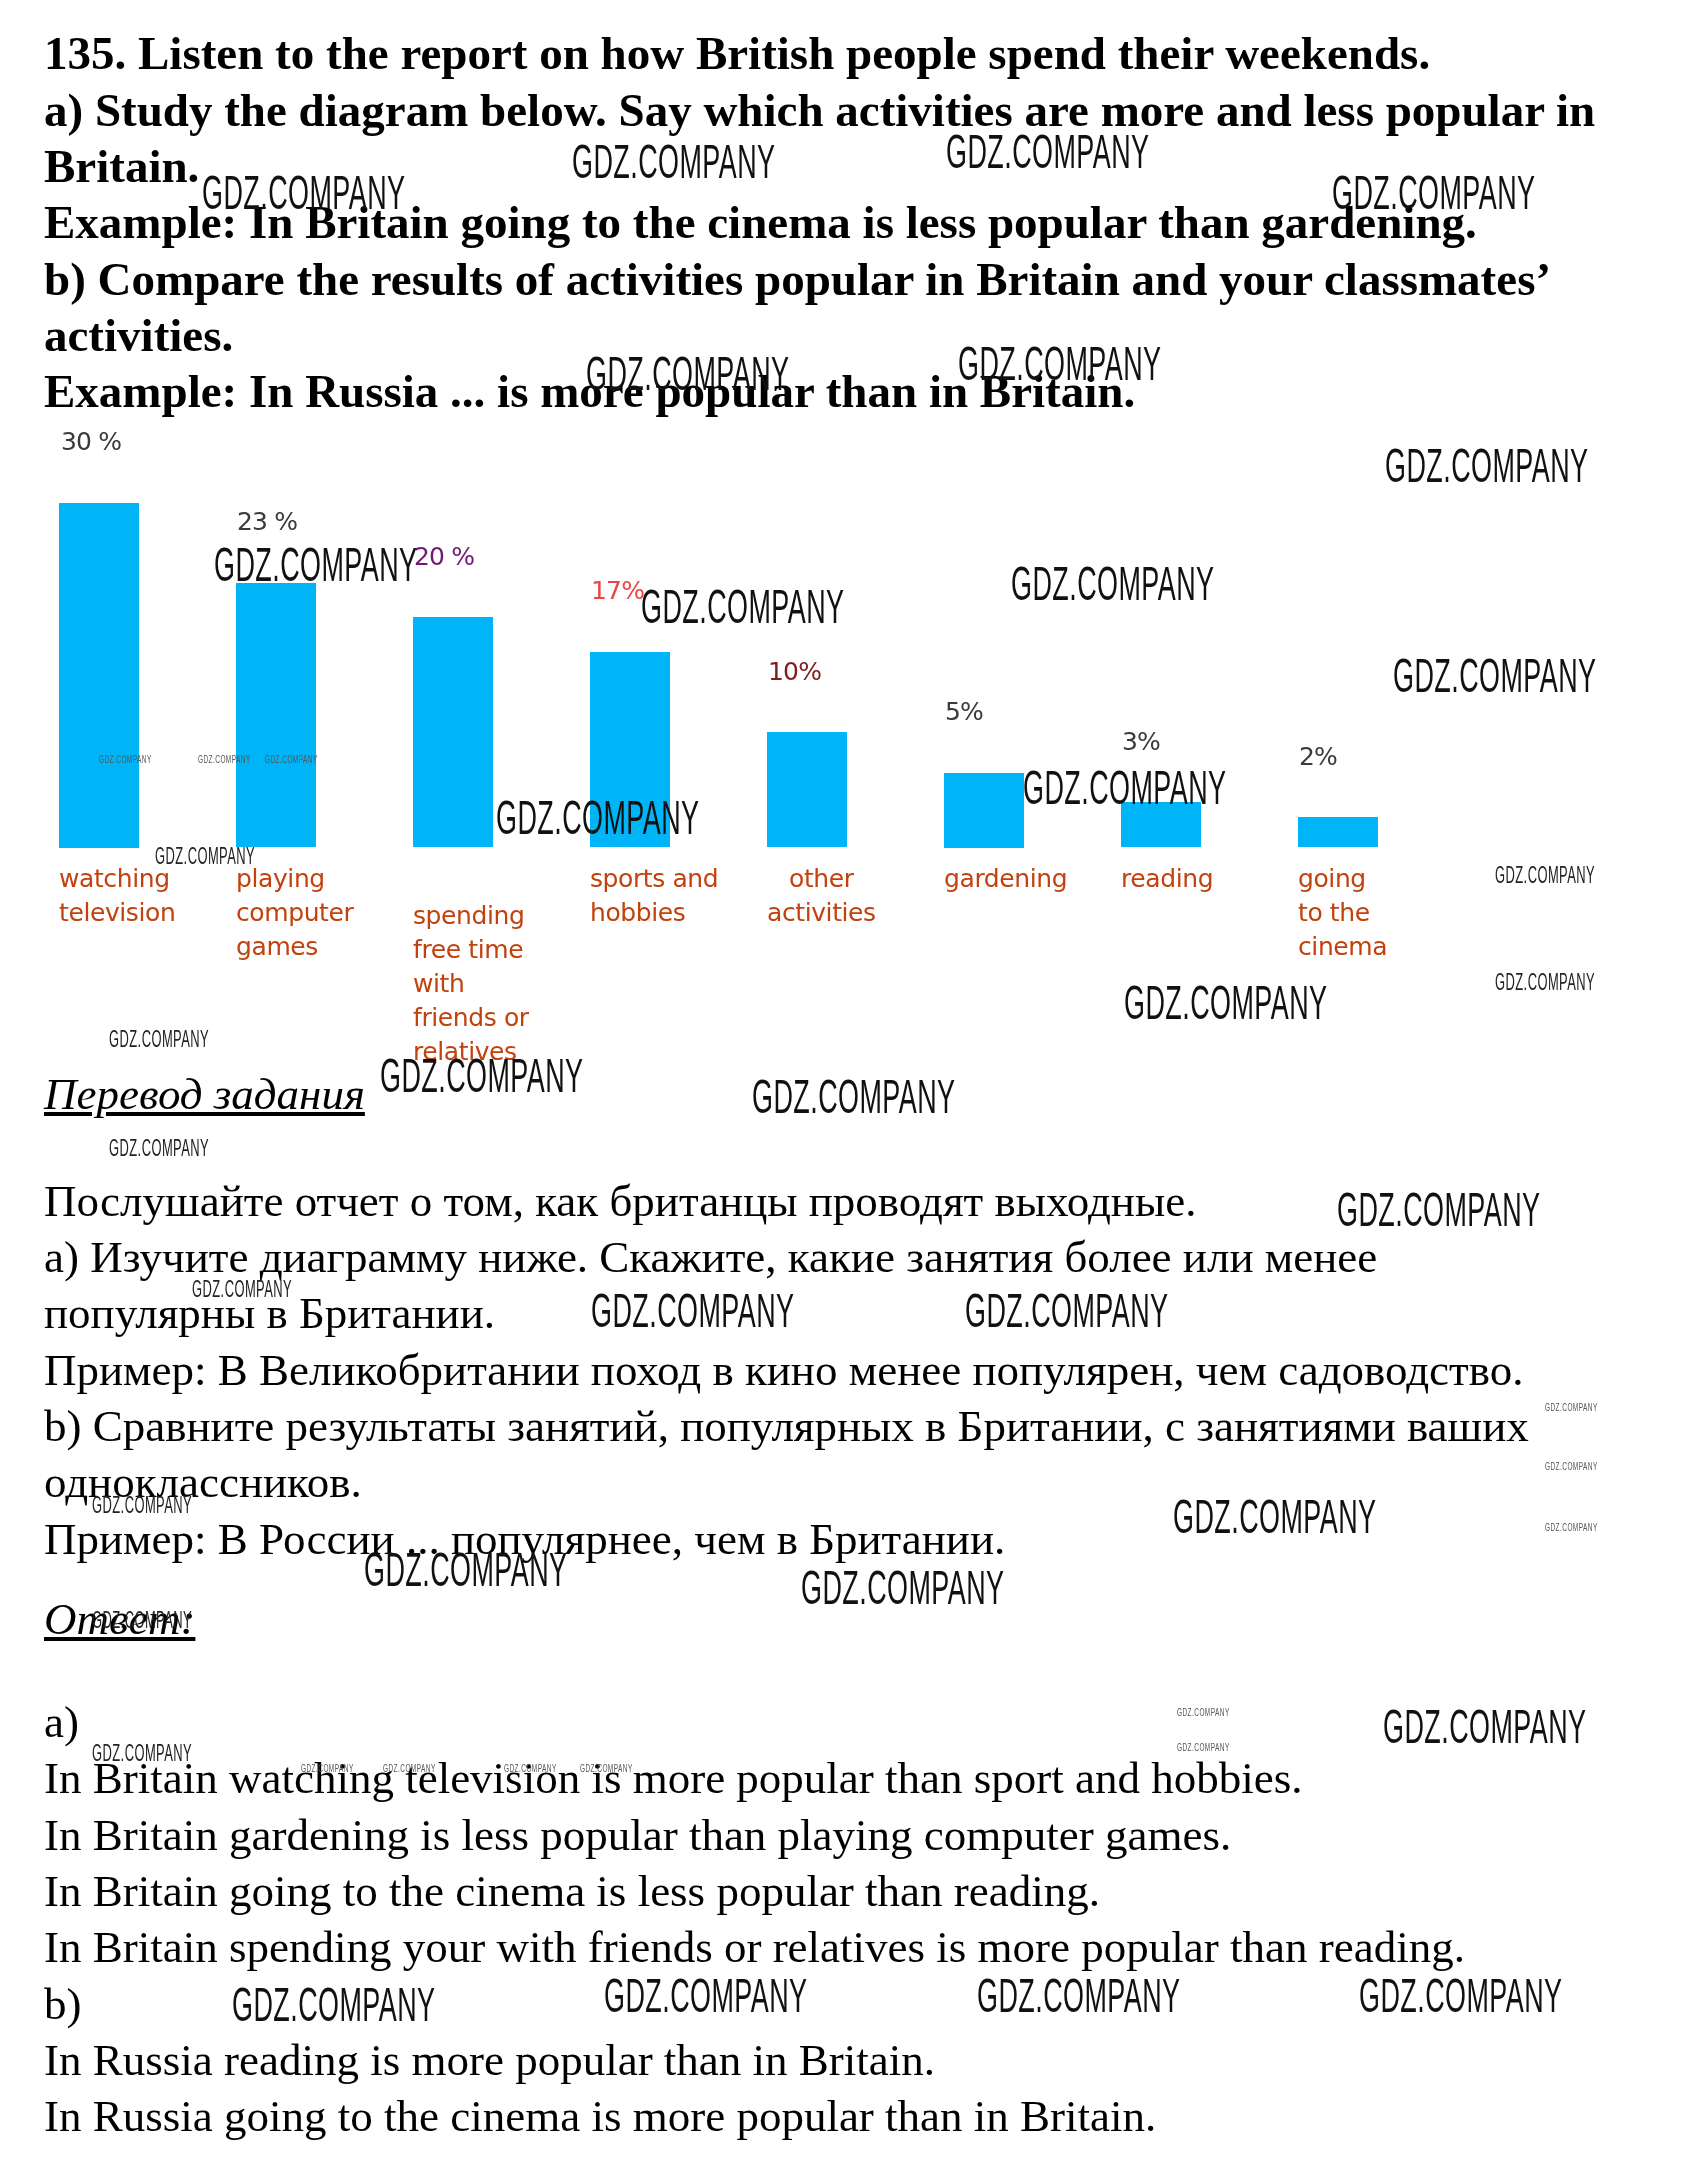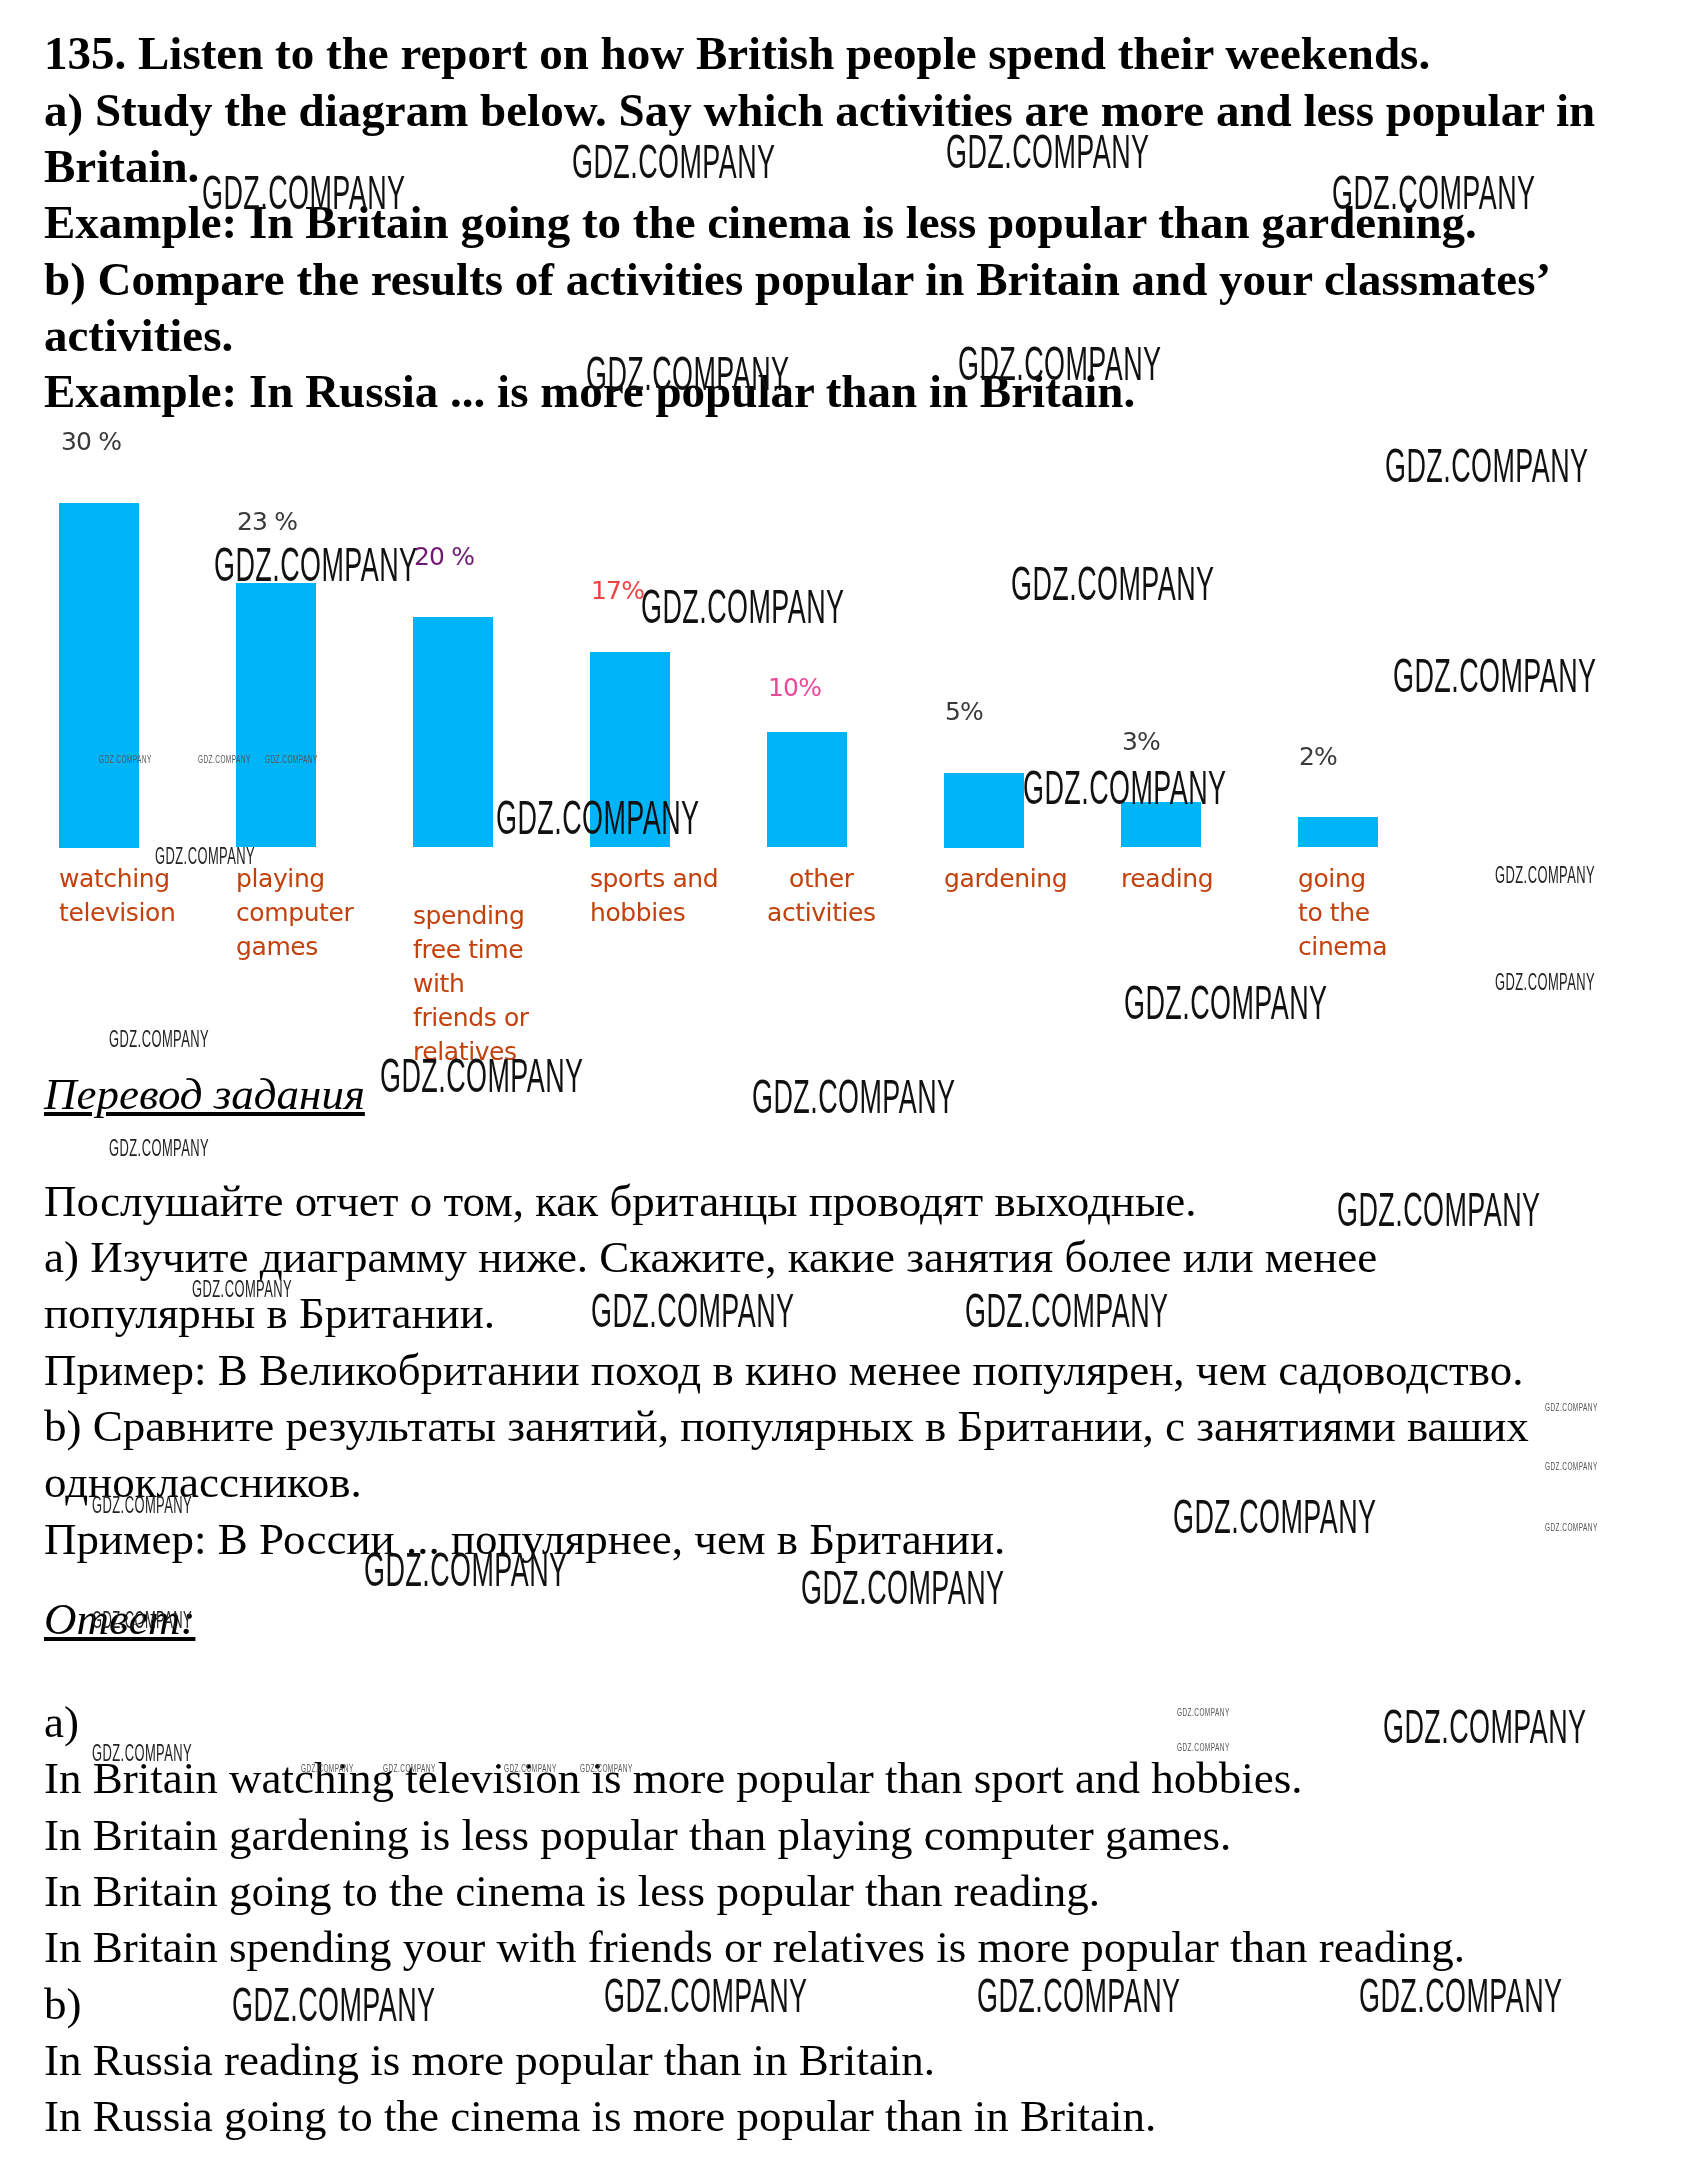--- a/index.html
+++ b/index.html
@@ -52,21 +52,21 @@
     <div class="cat-label" style="left: 413px; top: 425px; margin-top: 37px;">spending
 free time
 with
 friends or
 relatives</div>
     <div class="bar" style="left: 590px; width: 80px; top: 215px; height: 195px; background: rgb(0, 180, 248);"></div>
     <div class="bar-label" style="left: 591px; top: 139px; color: #ef4444;">17%</div>
     <div class="cat-label" style="left: 590px; top: 425px;">sports and
 hobbies</div>
     <div class="bar" style="left: 767px; width: 80px; top: 295px; height: 115px; background: rgb(0, 180, 248);"></div>
-    <div class="bar-label" style="left: 768px; top: 236px; color: #ec4899;">10%</div>
+    <div class="bar-label" style="left: 768px; top: 220px; color: #7f1d1d;">10%</div>
     <div class="cat-label" style="left: 767px; top: 425px; text-align: center;">other
 activities</div>
     <div class="bar" style="left: 944px; width: 80px; top: 336px; height: 75px; background: rgb(0, 180, 248);"></div>
     <div class="bar-label" style="left: 945px; top: 260px; color: rgb(58, 58, 58);">5%</div>
     <div class="cat-label" style="left: 944px; top: 425px;">gardening</div>
     <div class="bar" style="left: 1121px; width: 80px; top: 365px; height: 45px; background: rgb(0, 180, 248);"></div>
     <div class="bar-label" style="left: 1122px; top: 290px; color: rgb(58, 58, 58);">3%</div>
     <div class="cat-label" style="left: 1121px; top: 425px;">reading</div>
     <div class="bar" style="left: 1298px; width: 80px; top: 380px; height: 30px; background: rgb(0, 180, 248);"></div>
     <div class="bar-label" style="left: 1299px; top: 305px; color: rgb(58, 58, 58);">2%</div>

